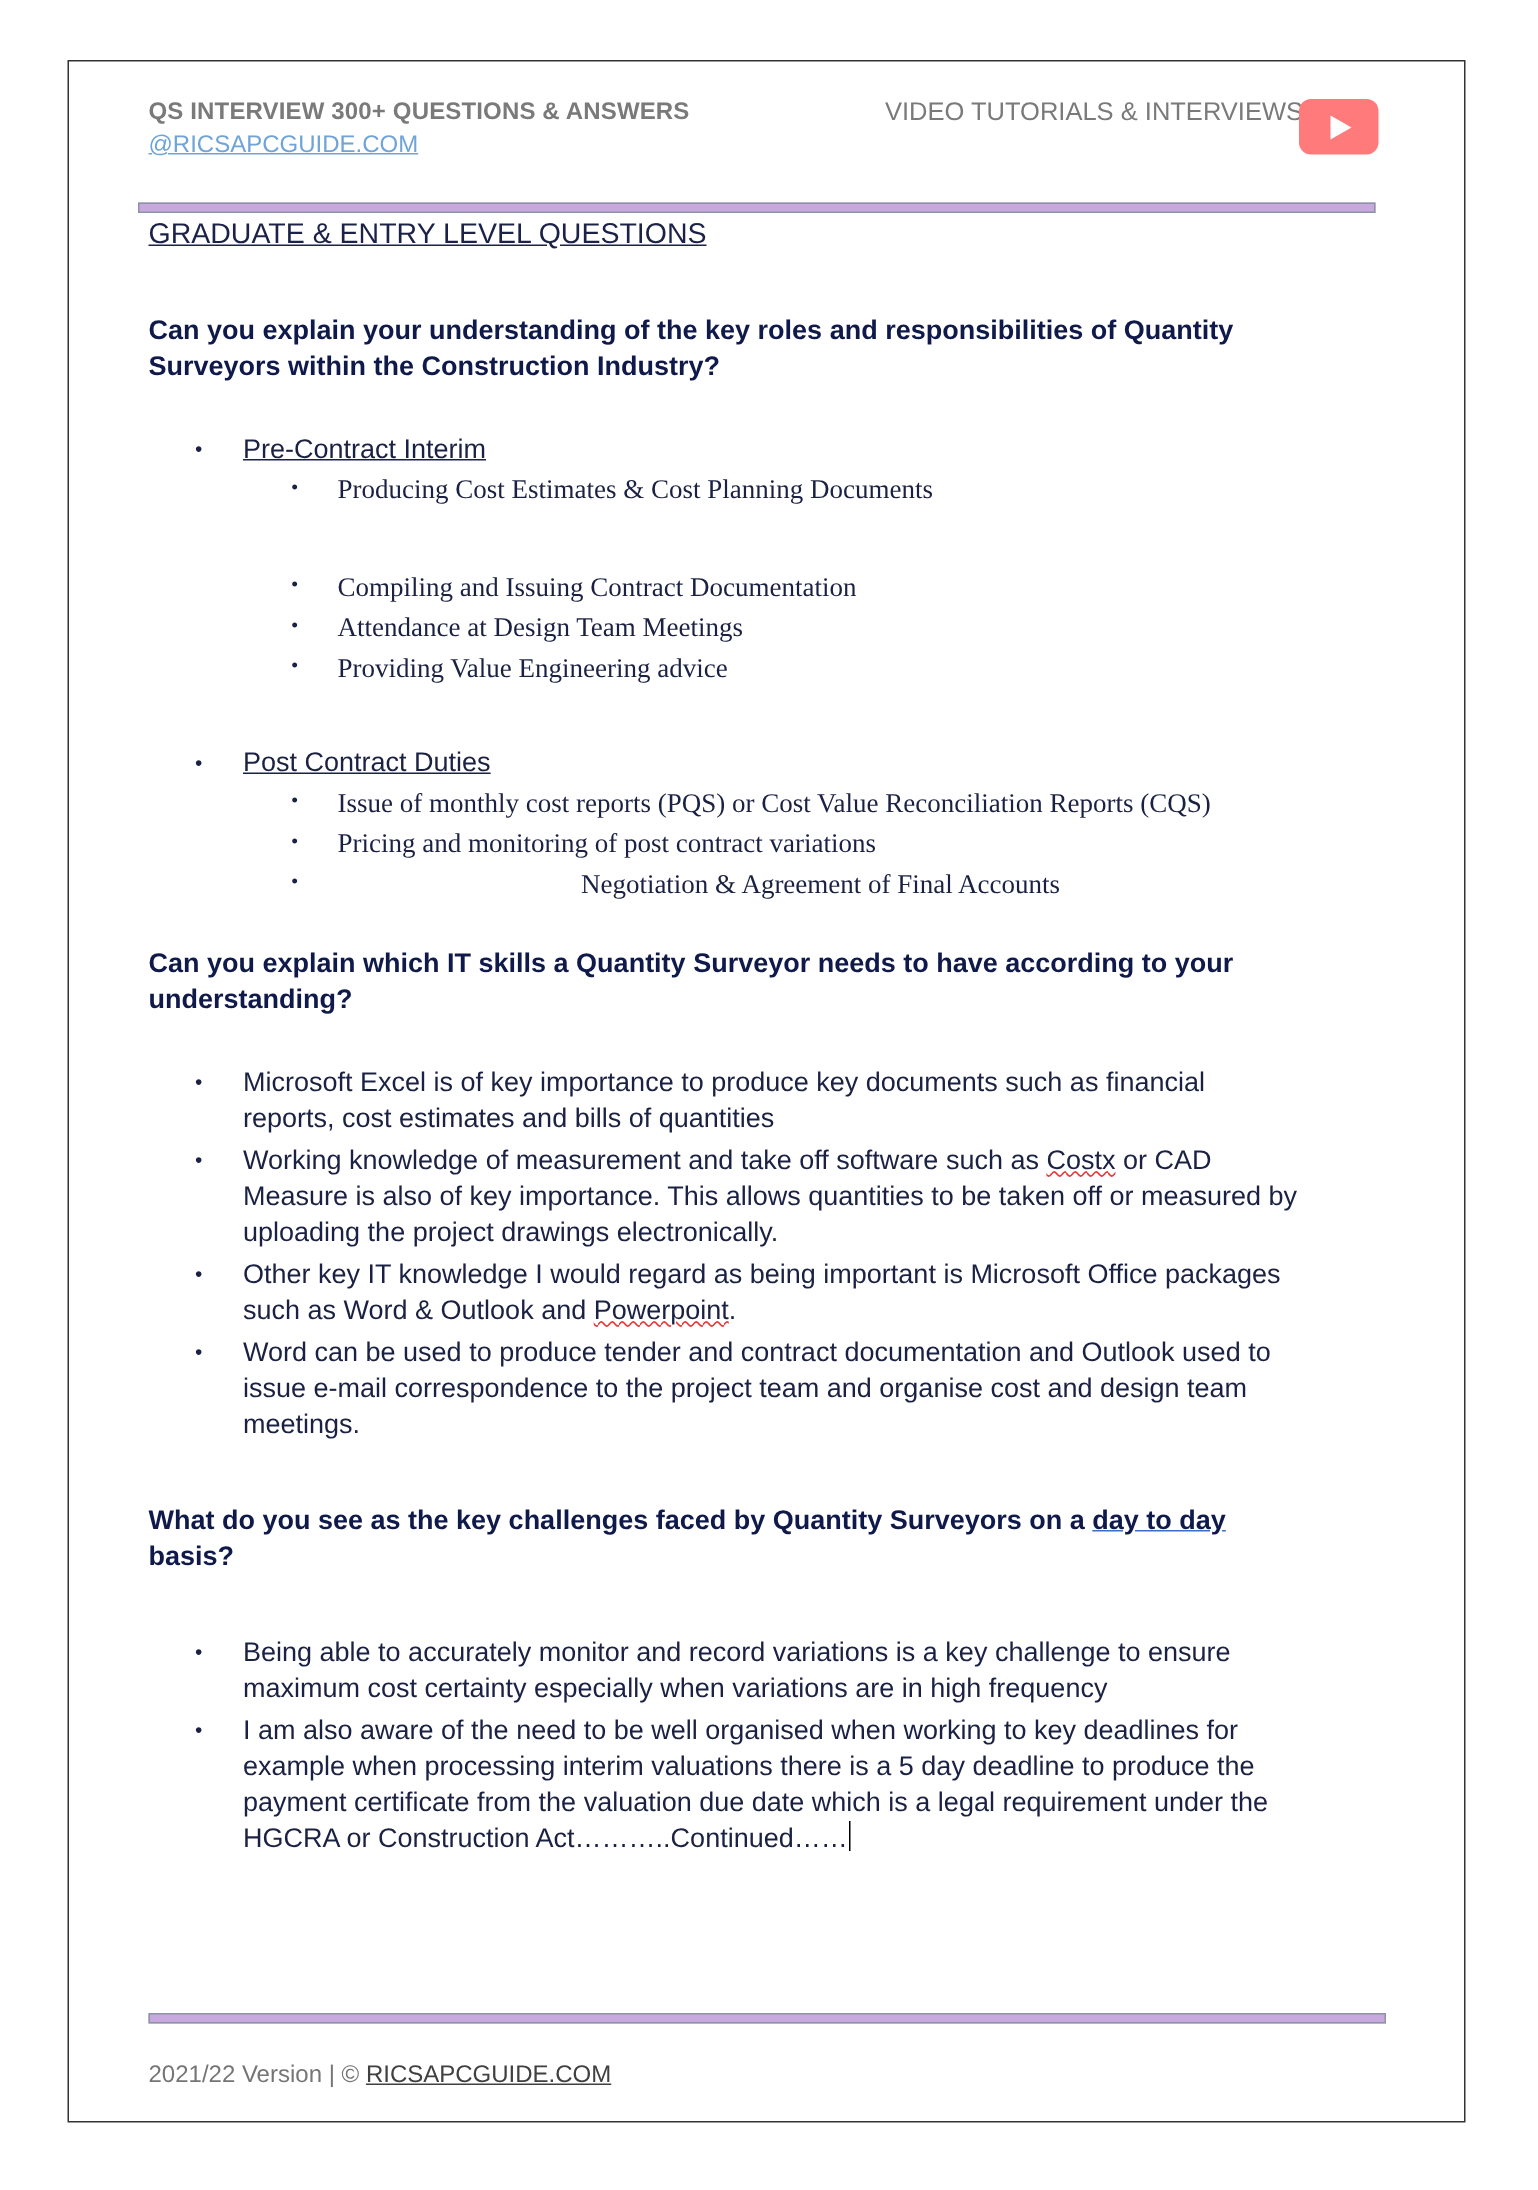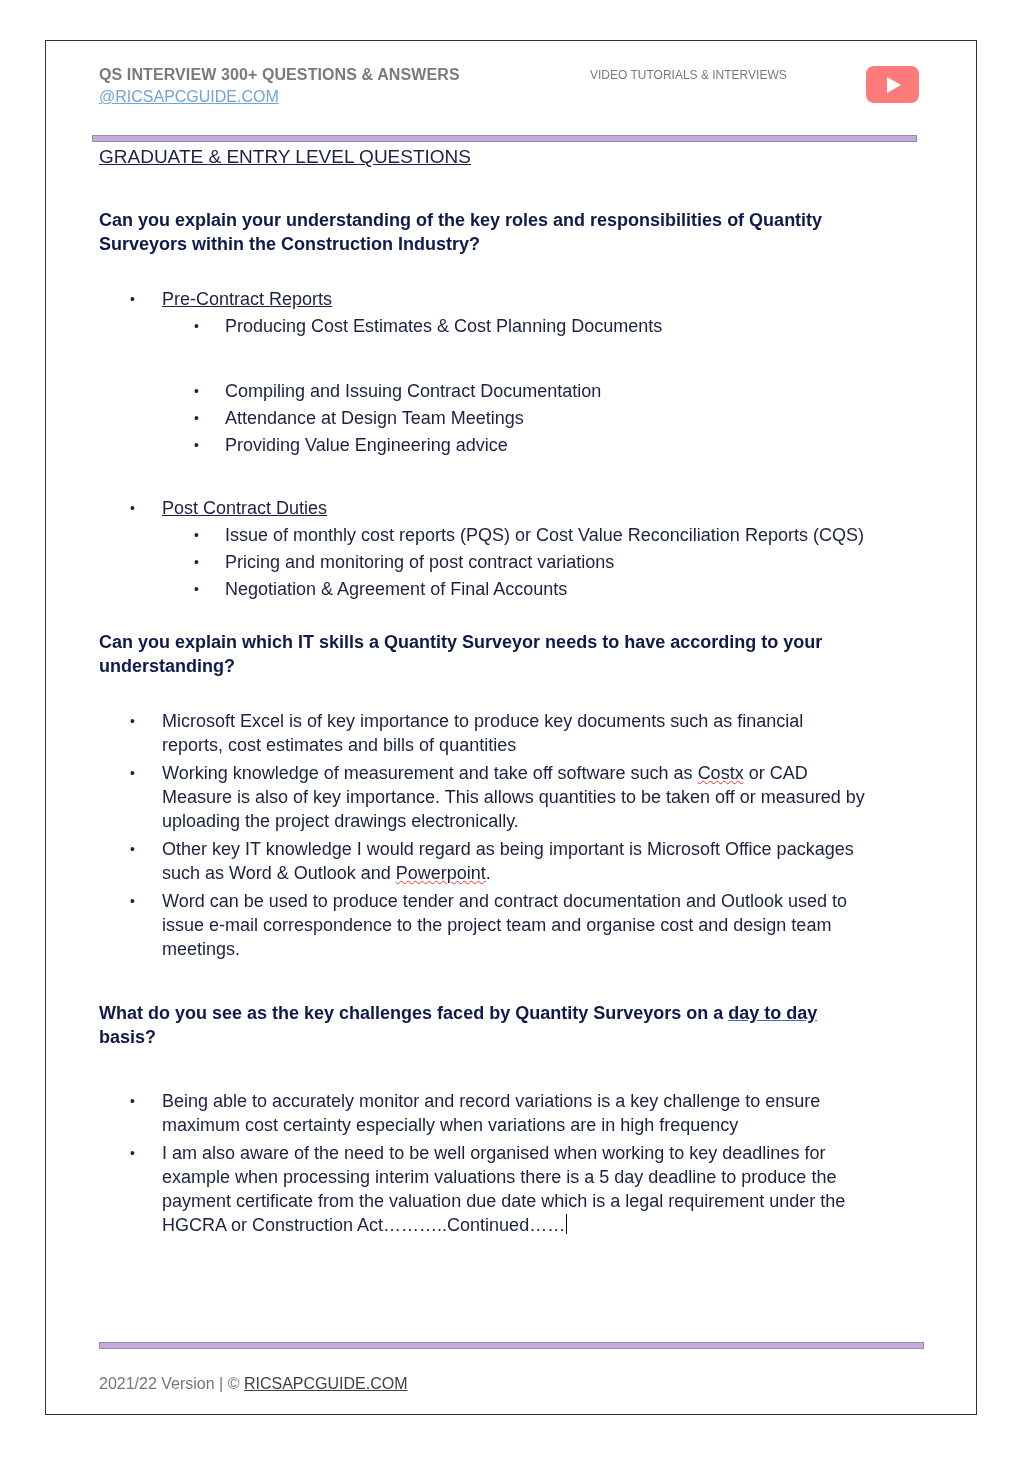--- a/index.html
+++ b/index.html
@@ -4,21 +4,21 @@
   <style>
     html, body { margin: 0; padding: 0; background: #ffffff; }
     body { width: 1025px; height: 1460px; position: relative; overflow: hidden; }
     .page-border {
       position: absolute; left: 45px; top: 40px; width: 932px; height: 1375px;
       border: 1.5px solid #333; box-sizing: border-box;
     }
     .hdr-left { position: absolute; left: 99px; top: 64px; font-family: "Liberation Sans", sans-serif; }
     .hdr-title { font-size: 16px; font-weight: bold; color: #7a7a7a; letter-spacing: 0.1px; line-height: 22px; }
     .hdr-link { font-size: 16px; color: #6fa4d8; text-decoration: underline; line-height: 22px; }
-    .hdr-right { position: absolute; left: 590px; top: 64px; font-family: "Liberation Sans", sans-serif; font-size: 12px; color: #7a7a7a; line-height: 22px; }
+    .hdr-right { position: absolute; left: 590px; top: 64px; font-family: "Liberation Sans", sans-serif; font-size: 17px; color: #7a7a7a; line-height: 22px; }
     .yt {
       position: absolute; left: 866px; top: 66px; width: 53px; height: 37px;
       background: #ff7b7b; border-radius: 8px;
     }
     .yt::after {
       content: ""; position: absolute; left: 21px; top: 11px;
       border-left: 14px solid #fff; border-top: 8px solid transparent; border-bottom: 8px solid transparent;
     }
     .divider {
       position: absolute; height: 5px; background: #c8a9de; border: 1px solid #8c93a6;
@@ -27,21 +27,21 @@
     .divider.bottom { left: 99px; top: 1342px; width: 823px; }
     .content { position: absolute; left: 99px; top: 144px; width: 770px; font-family: "Liberation Sans", sans-serif; color: #1b2142; }
     .section-title { font-size: 19px; color: #1b2147; text-decoration: underline; margin: 0; line-height: 26px; }
     .q { font-size: 18px; font-weight: bold; color: #0f1a4a; line-height: 24px; margin: 0; }
     .q .u { text-decoration: underline; text-decoration-color: #3a6fc4; }
     ul { margin: 0; padding: 0; list-style: none; }
     li { position: relative; font-size: 18px; line-height: 24px; color: #1b2142; }
     li.l1 { padding-left: 63px; }
     li.l1::before { content: "\2022"; position: absolute; left: 31px; top: 0; font-size: 14px; }
     li.l1 > .lbl { text-decoration: underline; }
-    li.l2 { padding-left: 126px; margin-top: 3px; }
+    li.l2 { padding-left: 126px; margin-top: 3px; font-family: Liberation Serif, serif; }
     li.l2::before { content: "\2022"; position: absolute; left: 95px; top: 0; font-size: 14px; }
     .sp { text-decoration: underline wavy #e33; text-decoration-thickness: 1px; }
     .cursor { display: inline-block; width: 1px; height: 20px; background: #000; vertical-align: -3px; margin-left: 1px; }
     .footer { position: absolute; left: 99px; top: 1373px; font-family: "Liberation Sans", sans-serif; font-size: 16px; color: #757575; line-height: 22px; }
     .footer .lnk { color: #404040; text-decoration: underline; }
   </style>
 </head>
 <body>
 
 <div class="page-border"></div>
@@ -54,34 +54,34 @@
 <div class="yt"></div>
 
 <div class="divider top"></div>
 
 <div class="content">
   <p class="section-title">GRADUATE &amp; ENTRY LEVEL QUESTIONS</p>
 
   <p class="q" style="margin-top:38px;">Can you explain your understanding of the key roles and responsibilities of Quantity Surveyors within the Construction Industry?</p>
   <ul style="margin-top:31px;">
     <li class="l1">
-      <span class="lbl">Pre-Contract Reports</span>
+      <span class="lbl">Pre-Contract Interim</span>
       <ul>
         <li class="l2" style="margin-left:-63px;">Producing Cost Estimates &amp; Cost Planning Documents</li>
         <li class="l2" style="margin-left:-63px;margin-top:41px;">Compiling and Issuing Contract Documentation</li>
         <li class="l2" style="margin-left:-63px;">Attendance at Design Team Meetings</li>
         <li class="l2" style="margin-left:-63px;">Providing Value Engineering advice</li>
       </ul>
     </li>
     <li class="l1" style="margin-top:39px;">
       <span class="lbl">Post Contract Duties</span>
       <ul>
         <li class="l2" style="margin-left:-63px;">Issue of monthly cost reports (PQS) or Cost Value Reconciliation Reports (CQS)</li>
         <li class="l2" style="margin-left:-63px;">Pricing and monitoring of post contract variations</li>
-        <li class="l2" style="margin-left:-63px;">Negotiation &amp; Agreement of Final Accounts</li>
+        <li class="l2" style="margin-left:-63px;text-align:center;">Negotiation &amp; Agreement of Final Accounts</li>
       </ul>
     </li>
   </ul>
 
   <p class="q" style="margin-top:29px;">Can you explain which IT skills a Quantity Surveyor needs to have according to your understanding?</p>
   <ul style="margin-top:31px;">
     <li class="l1">
       <span>Microsoft Excel is of key importance to produce key documents such as financial reports, cost estimates and bills of quantities</span>
     </li>
     <li class="l1" style="margin-top:4px;">

